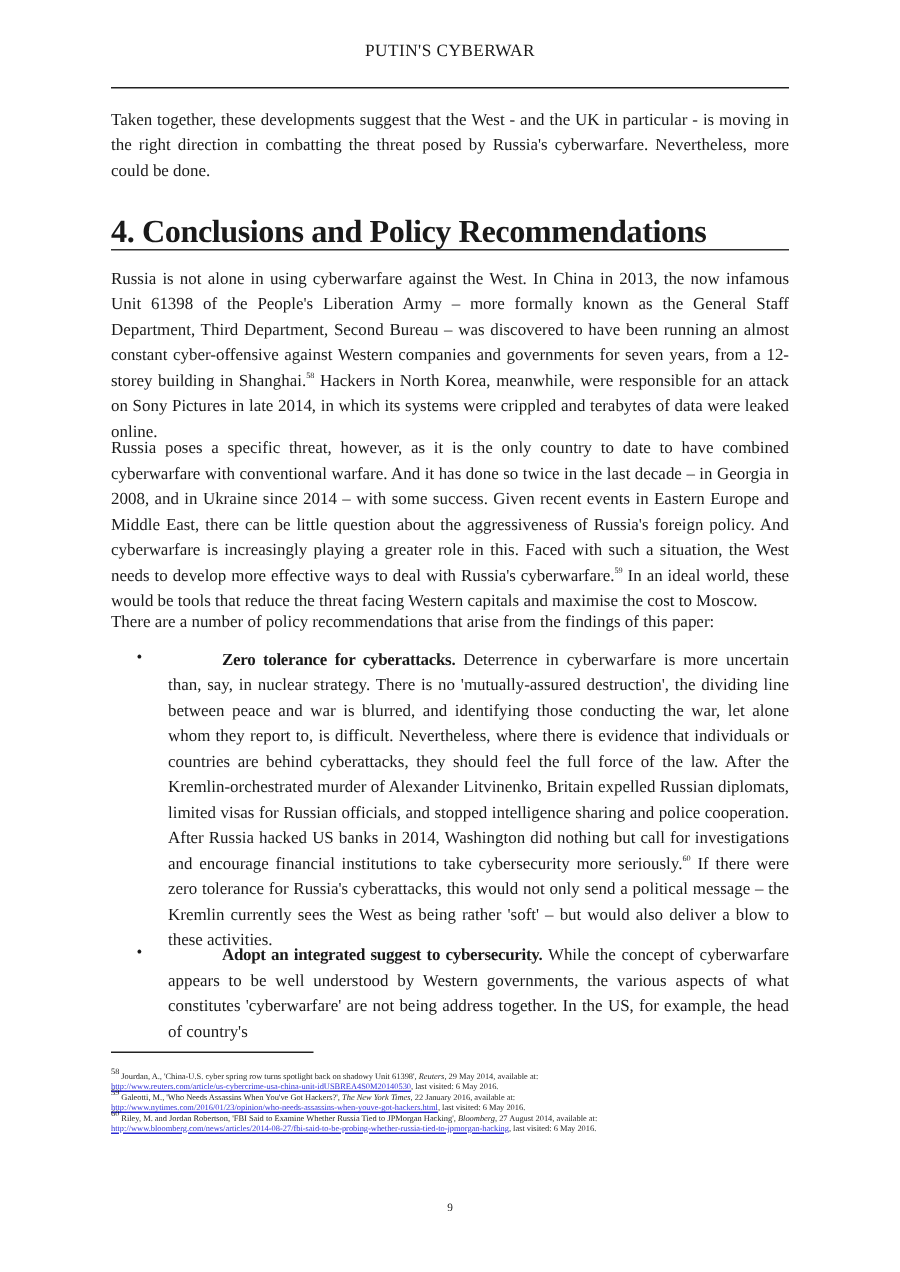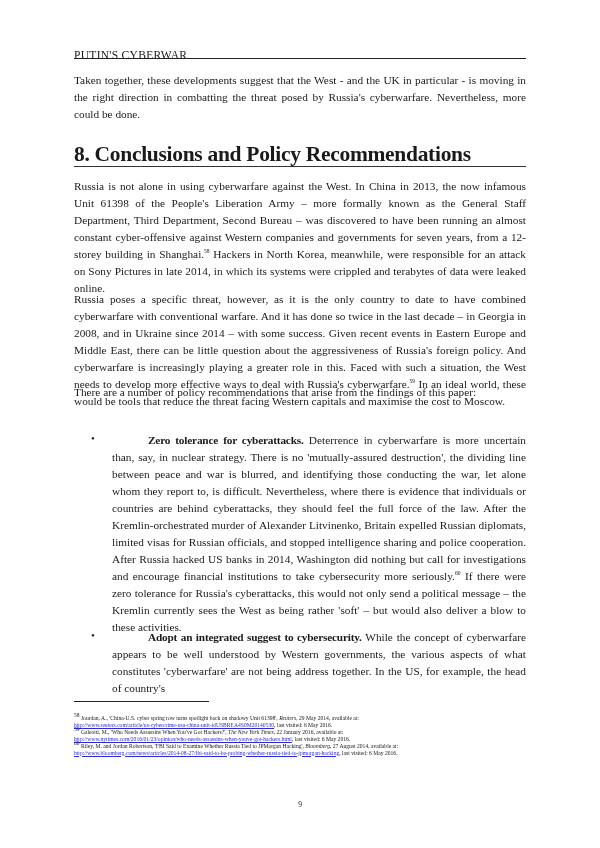--- a/index.html
+++ b/index.html
@@ -1,29 +1,29 @@
 <!DOCTYPE html>
 <html><head>
 <meta charset="utf-8">
 <style>
   html, body { margin:0; padding:0; background:#fff; }
   body { width:600px; height:848px; position:relative; overflow:hidden;
          font-family:"Liberation Serif","DejaVu Serif",serif; color:#1a1a1a; }
   .page { position:absolute; left:74px; top:0; width:452px; }
-  .running-head { position:absolute; top:49px; left:0; width:452px; text-align:left;
+  .running-head { position:absolute; top:28px; left:0; width:452px; text-align:center;
                   font-size:11.5px; letter-spacing:0.3px; }
   .head-rule { position:absolute; top:58px; left:0; width:452px; height:0; border-top:1.3px solid #222; }
   p { margin:0; font-size:11.3px; line-height:17px; text-align:justify;font-family:Liberation Serif, serif; }
   .p1 { position:absolute; top:72px; left:0; width:452px; }
   .h2 { position:absolute; top:142px; left:0; width:452px; font-size:21.5px; font-weight:bold;
         letter-spacing:-0.3px; margin:0; }
   .h2-rule { position:absolute; top:166px; left:0; width:452px; border-top:1px solid #333; }
   .p2 { position:absolute; top:178px; }
   .p3 { position:absolute; top:291px; }
-  .p4 { position:absolute; top:384px; }
+  .p4 { position:absolute; top:407px; }
   .p2,.p3,.p4 { left:0; width:452px; }
   .bullet { position:absolute; left:38px; width:414px; }
   .bullet .dot { position:absolute; left:-21px; top:0; font-size:11px; }
   .b1 { top:432px; }
   .b2 { top:629px; }
   b { font-weight:bold; letter-spacing:-0.2px;margin-left:36px; }
   sup { font-size:5.5px; vertical-align:super; line-height:0; }
   .fn-rule { position:absolute; top:701px; left:0; width:135px; border-top:1px solid #222; }
   .footnotes { position:absolute; top:715px; left:0; width:452px; font-size:5.6px; line-height:6.9px; }
   .fn a { color:#2b2bd6; text-decoration:underline; }
@@ -32,21 +32,21 @@
 </style>
 </head>
 <body>
 
 <div class="page">
   <div class="running-head">PUTIN'S CYBERWAR</div>
   <div class="head-rule"></div>
 
   <p class="p1">Taken together, these developments suggest that the West - and the UK in particular - is moving in the right direction in combatting the threat posed by Russia's cyberwarfare. Nevertheless, more could be done.</p>
 
-  <h2 class="h2">8. Conclusions and Policy Recommendations</h2>
+  <h2 class="h2">4. Conclusions and Policy Recommendations</h2>
   <div class="h2-rule"></div>
 
   <p class="p2"><span>Russia is not alone in using cyberwarfare against the West. In China in 2013, the now infamous Unit 61398 of the People's Liberation Army – more formally known as the General Staff Department, Third Department, Second Bureau – was discovered to have been running an almost constant cyber-offensive against Western companies and governments for seven years, from a 12-storey building in Shanghai.</span><sup>58</sup><span> Hackers in North Korea, meanwhile, were responsible for an attack on Sony Pictures in late 2014, in which its systems were crippled and terabytes of data were leaked online.</span></p>
 
   <p class="p3"><span>Russia poses a specific threat, however, as it is the only country to date to have combined cyberwarfare with conventional warfare. And it has done so twice in the last decade – in Georgia in 2008, and in Ukraine since 2014 – with some success. Given recent events in Eastern Europe and Middle East, there can be little question about the aggressiveness of Russia's foreign policy. And cyberwarfare is increasingly playing a greater role in this. Faced with such a situation, the West needs to develop more effective ways to deal with Russia's cyberwarfare.</span><sup>59</sup><span> In an ideal world, these would be tools that reduce the threat facing Western capitals and maximise the cost to Moscow.</span></p>
 
   <p class="p4">There are a number of policy recommendations that arise from the findings of this paper:</p>
 
   <div class="bullet b1">
     <span class="dot">•</span>

